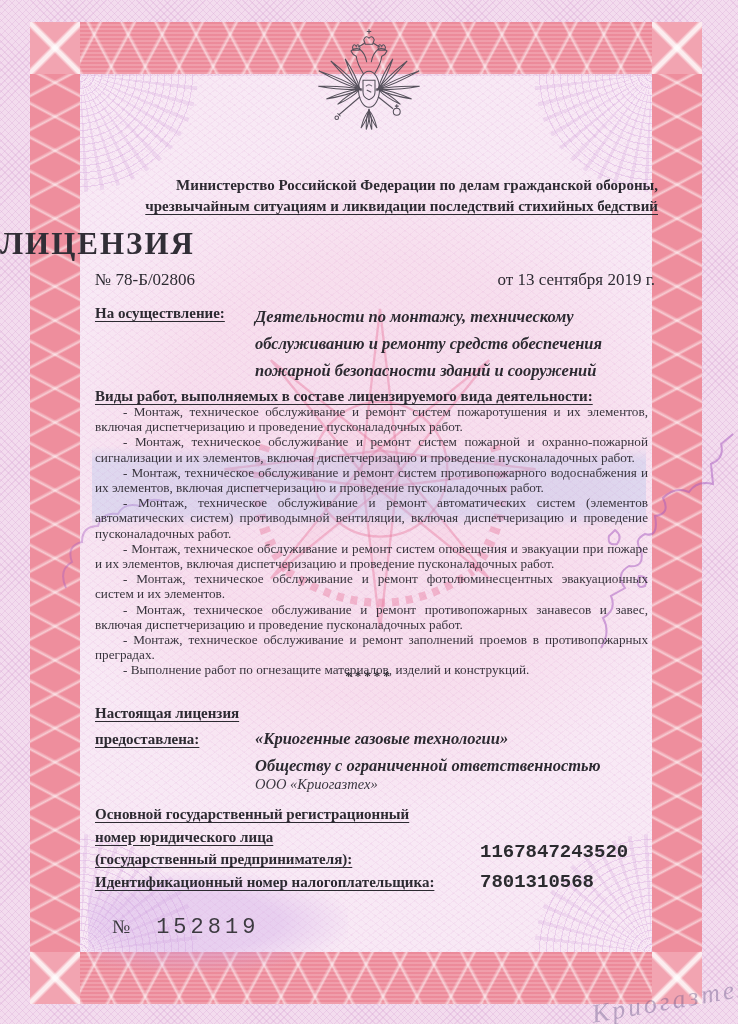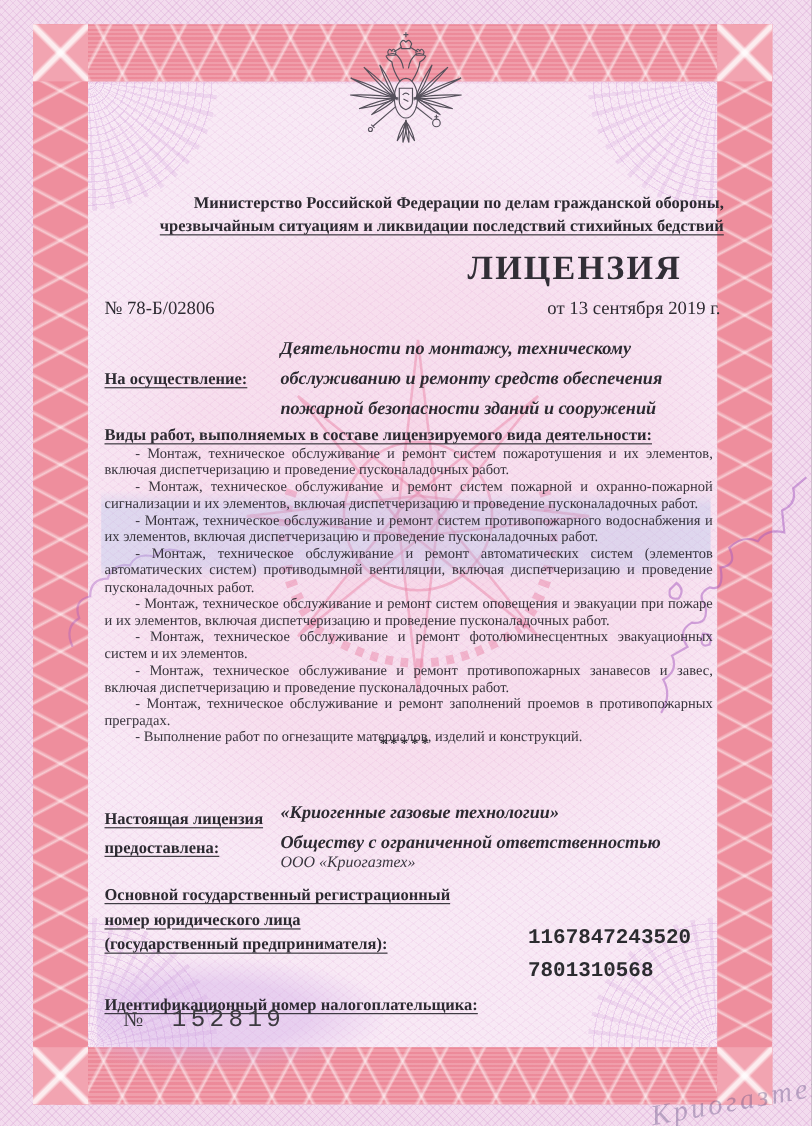--- a/index.html
+++ b/index.html
@@ -61,25 +61,25 @@
   .lilac-blob{position:absolute;left:88px;top:872px;width:260px;height:100px;
     background:radial-gradient(ellipse at 40% 50%, rgba(205,165,230,.38) 0 40%, transparent 75%);}
   .wm{position:absolute;pointer-events:none;}
   .handwriting{position:absolute;right:-14px;bottom:8px;
     font-style:italic;font-size:26px;letter-spacing:3px;
     color:rgba(105,85,135,.42);transform:rotate(-10deg);}
   
   .abs{position:absolute;}
   .ministry{left:80px;width:578px;text-align:right;font-weight:bold;font-size:15px;line-height:21px;}
   .u{text-decoration:underline;text-underline-offset:3px;text-decoration-thickness:1.3px;}
-  .doc-title{left:0;top:226px;width:620px;text-align:right;
+  .doc-title{left:0;top:226px;width:620px;text-align:left;
     font-weight:bold;font-size:31px;letter-spacing:2px;color:#312e36;}
   .num-row{left:95px;top:270px;width:560px;display:flex;justify-content:space-between;
     font-weight:normal;font-size:17px;}
-  .label{font-weight:bold;font-size:15px;margin-top:32px;}
+  .label{font-weight:bold;font-size:15px;}
   .activity-lines{left:255px;top:303px;width:410px;font-weight:bold;font-style:italic;
     font-size:16.5px;line-height:27px;}
   .works-head{left:95px;top:388px;width:560px;font-weight:bold;font-size:15px;}
   .works{left:95px;top:404px;width:553px;font-size:13.2px;line-height:15.2px;
     text-align:justify;color:#38343d;}
   .works p{margin:0;text-indent:28px;}
   .stars{left:0;top:668px;width:738px;text-align:center;font-size:13px;letter-spacing:3px;font-weight:bold;}
   .grantee-name{left:255px;top:725px;width:410px;font-weight:bold;font-style:italic;
     font-size:16.5px;line-height:27px;}
   .short-name{left:255px;top:776px;font-style:italic;font-size:14.5px;color:#3a3740;}

